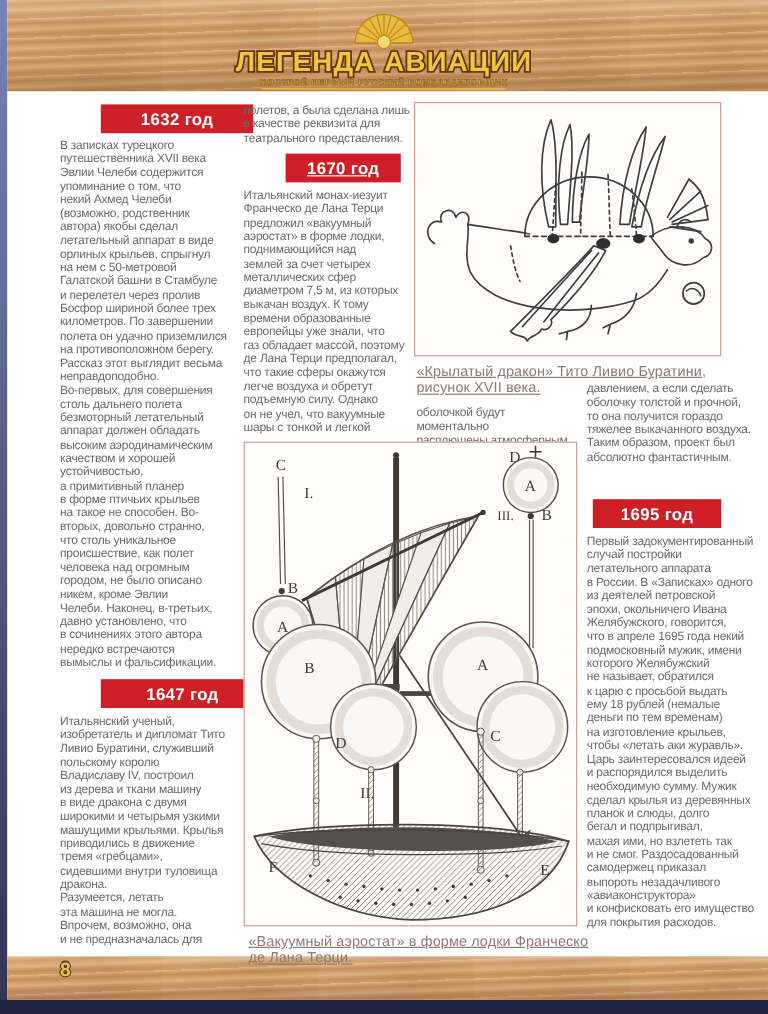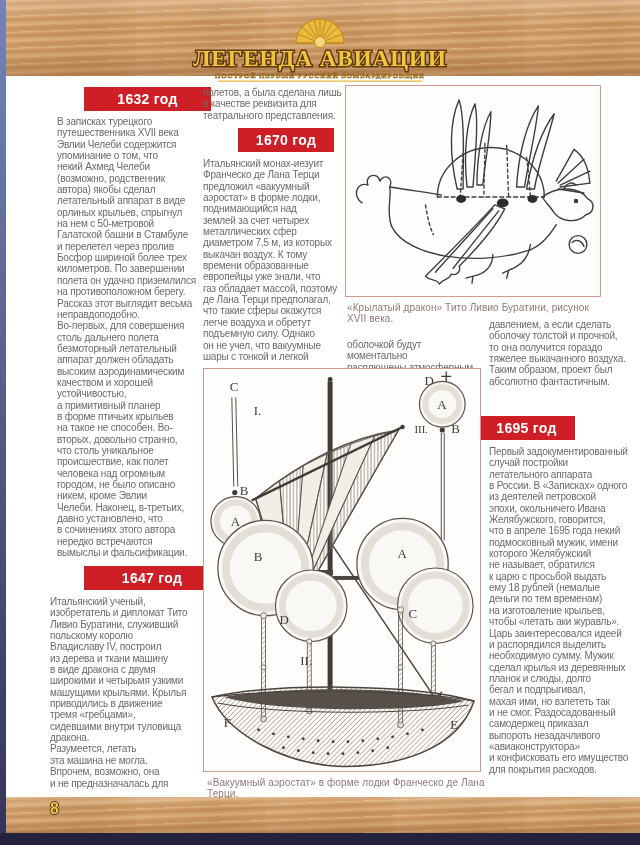--- a/index.html
+++ b/index.html
@@ -14,27 +14,27 @@
       repeating-linear-gradient(178deg,
         rgba(255,238,205,0.32) 0px, rgba(255,238,205,0) 2px,
         rgba(126,78,36,0.18) 4px, rgba(126,78,36,0) 6px,
         rgba(255,244,214,0.24) 9px, rgba(255,244,214,0) 11px,
         rgba(110,66,28,0.12) 13px, rgba(110,66,28,0) 16px),
       repeating-linear-gradient(90deg,
         rgba(255,255,255,0.05) 0px, rgba(255,255,255,0) 45px,
         rgba(90,50,20,0.05) 80px, rgba(90,50,20,0) 130px);}
   .wood-top{position:absolute;left:6px;top:0;width:634px;height:76px;}
   .wood-bottom{position:absolute;left:6px;top:797px;width:634px;height:36px;}
-  .logo{position:absolute;left:320px;top:16px;transform:translateX(-50%);font-family:Liberation Serif, serif;}
+  .logo{position:absolute;left:320px;top:9px;transform:translateX(-50%);}
   .year-box{position:absolute;height:24px;line-height:24px;background:#ce1e26;color:#ffffff;
             font-weight:bold;font-size:14px;text-align:center;letter-spacing:0.3px;}
   .body-text{position:absolute;font-size:10px;line-height:11.35px;letter-spacing:-0.2px;
              color:#6e6966;white-space:pre-line;}
   .fig{position:absolute;background:#fffdfb;border:1px solid #d49a90;box-sizing:border-box;}
-  .caption{position:absolute;font-size:10px;color:#8d7a74;letter-spacing:0.1px;}
+  .caption{position:absolute;font-size:12px;color:#8d7a74;letter-spacing:0.1px;text-decoration:underline;}
   .page-num{position:absolute;left:50px;top:800px;font-size:16px;font-weight:bold;color:#f2c23e;
             text-shadow:-1px 0 #4b3a2a,1px 0 #4b3a2a,0 -1px #4b3a2a,0 1px #4b3a2a;}
   .lbl{font-family:"Liberation Serif",serif;font-size:13px;fill:#3f3a35;}
   .lbl-sm{font-family:"Liberation Serif",serif;font-size:11px;fill:#3f3a35;}
 </style>
 </head>
 <body>
 
 <div class="page">
 
@@ -55,21 +55,21 @@
       </g>
       <text x="165" y="50" text-anchor="middle" font-size="23" font-weight="bold" letter-spacing="1" fill="#f3c53f" stroke="#5d3a10" stroke-width="3" paint-order="stroke" style="paint-order:stroke">ЛЕГЕНДА АВИАЦИИ</text>
       <text x="165" y="61.5" text-anchor="middle" font-size="7" font-weight="bold" letter-spacing="0.8" fill="#e9ba3e" stroke="#7a4f14" stroke-width="0.4">ПОСТРОЙ ПЕРВЫЙ РУССКИЙ БОМБАРДИРОВЩИК</text>
       <rect x="63" y="64.5" width="204" height="1.3" fill="#e9ba3e"></rect>
     </svg>
   </div>
 
   <div class="year-box" style="left:84px;top:87px;width:127px;">
     <span>1632 год</span>
   </div>
-  <div class="body-text" style="left:50px;top:116px;width:160px;margin-left:7px;">В записках турецкого
+  <div class="body-text" style="left:50px;top:116px;width:160px;">В записках турецкого
 путешественника XVII века
 Эвлии Челеби содержится
 упоминание о том, что
 некий Ахмед Челеби
 (возможно, родственник
 автора) якобы сделал
 летательный аппарат в виде
 орлиных крыльев, спрыгнул
 на нем с 50-метровой
 Галатской башни в Стамбуле
@@ -120,21 +120,21 @@
 дракона.
 Разумеется, летать
 эта машина не могла.
 Впрочем, возможно, она
 и не предназначалась для</div>
 
   <div class="body-text" style="left:203px;top:87px;width:150px;">полетов, а была сделана лишь
 в качестве реквизита для
 театрального представления.</div>
 
-  <div class="year-box" style="left:238px;top:128px;width:96px;">
+  <div class="year-box" style="left:238px;top:128px;width:96px;text-decoration:underline;">
     <span>1670 год</span>
   </div>
   <div class="body-text" style="left:203px;top:158px;width:150px;">Итальянский монах-иезуит
 Франческо де Лана Терци
 предложил «вакуумный
 аэростат» в форме лодки,
 поднимающийся над
 землей за счет четырех
 металлических сфер
 диаметром 7,5 м, из которых
@@ -188,21 +188,21 @@
 
   <div class="body-text" style="left:347px;top:339px;width:132px;">оболочкой будут моментально
 расплющены атмосферным</div>
   <div class="body-text" style="left:489px;top:319px;width:140px;">давлением, а если сделать
 оболочку толстой и прочной,
 то она получится гораздо
 тяжелее выкачанного воздуха.
 Таким образом, проект был
 абсолютно фантастичным.</div>
 
-  <div class="year-box" style="left:478px;top:416px;width:97px;">
+  <div class="year-box" style="left:494px;top:416px;width:107px;">
     <span>1695 год</span>
   </div>
   <div class="body-text" style="left:489px;top:446px;width:140px;">Первый задокументированный
 случай постройки
 летательного аппарата
 в России. В «Записках» одного
 из деятелей петровской
 эпохи, окольничего Ивана
 Желябужского, говорится,
 что в апреле 1695 года некий

